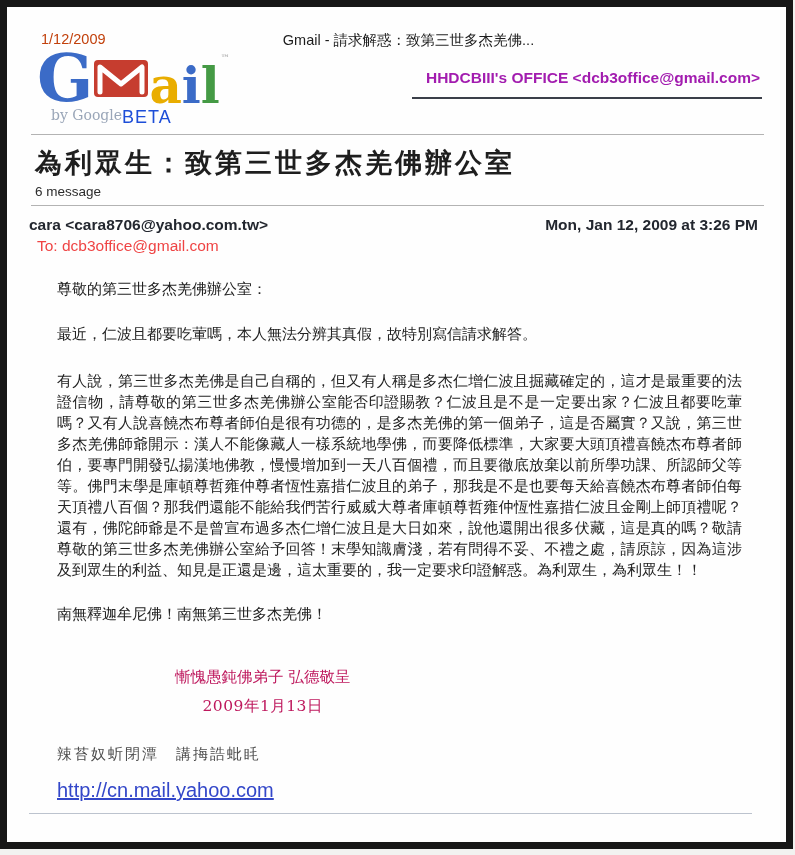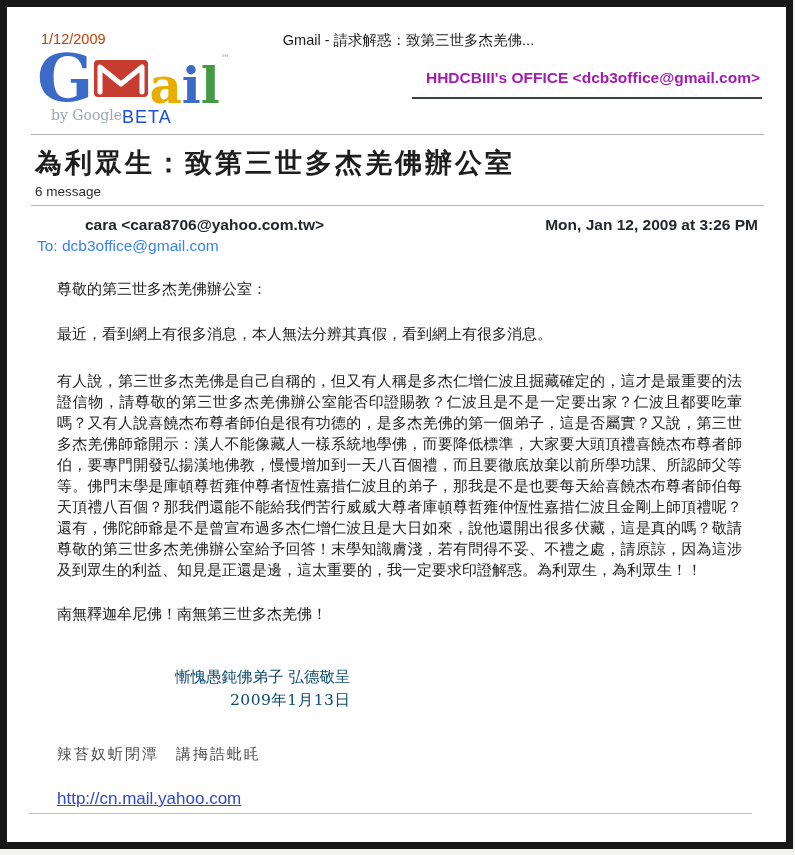--- a/index.html
+++ b/index.html
@@ -64,52 +64,52 @@
   
   .subject-block { padding: 10px 24px 0 28px; }
   .subject-title {
     margin: 0; font-family: "DejaVu Serif", "Liberation Serif", serif;
     font-size: 27px; font-weight: bold; letter-spacing: 3px; color: #1e1e1e;
   }
   .msg-count { font-size: 13.5px; color: #2c2c2c; margin-top: 3px; }
   
   .msg-header-row {
     display: flex; justify-content: space-between; align-items: baseline;
-    padding: 10px 28px 0 30px;
-    font-size: 15.5px; font-weight: bold; color: #23272f; margin-left: 48px;
+    padding: 10px 28px 0 22px;
+    font-size: 15.5px; font-weight: bold; color: #23272f;
   }
-  .msg-to { padding: 3px 28px 0 30px; font-size: 15.5px; color: #3b82f6; }
+  .msg-to { padding: 3px 28px 0 30px; font-size: 15.5px; color: #ef4444; }
   
   .email-body {
     padding: 24px 44px 0 50px;
     font-family: "DejaVu Serif", "Liberation Serif", serif;
     font-size: 15px; line-height: 21px;
     text-align: justify; color: #222;
   }
   .email-body p { margin: 0; }
   .p-salutation { margin-bottom: 24px !important; }
   .p-intro { margin-bottom: 26px !important; }
   .p-main { margin-bottom: 23px !important; }
   .signature {
     margin: 42px 0 0 118px;
     width: -moz-fit-content; width: fit-content;
     text-align: center;
     font-family: "DejaVu Serif", "Liberation Serif", serif;
-    font-size: 15.5px; color: #0c4a6e;
+    font-size: 15.5px; color: #be185d;
   }
-  .sig-date { margin-top: 2px; letter-spacing: 0.5px; text-align: right; }
+  .sig-date { margin-top: 8px; letter-spacing: 0.5px; }
   
   .mail-footer { position: absolute; left: 50px; top: 738px; }
   .footer-tagline {
     font-family: "DejaVu Serif", "Liberation Serif", serif;
     font-size: 15px; color: #4c4c4c; letter-spacing: 2px;
   }
   .footer-link {
-    display: inline-block; margin-top: 25px;
-    font-size: 17px; color: #3347c9;
+    display: inline-block; margin-top: 15px;
+    font-size: 20px; color: #3347c9;
     text-decoration: underline; cursor: pointer;
   }
 </style>
 </head>
 <body>
 
 <div class="scan-frame">
 
   <div class="print-header">
     <span class="print-date">1/12/2009</span>
@@ -149,21 +149,21 @@
   <hr class="rule">
 
   <div class="msg-header-row">
     <span>cara &lt;cara8706@yahoo.com.tw&gt;</span>
     <span>Mon, Jan 12, 2009 at 3:26 PM</span>
   </div>
   <div class="msg-to">To: dcb3office@gmail.com</div>
 
   <div class="email-body">
     <p class="p-salutation">尊敬的第三世多杰羌佛辦公室：</p>
-    <p class="p-intro">最近，看到網上有很多消息，本人無法分辨其真假，看到網上有很多消息。</p>
+    <p class="p-intro">最近，仁波且都要吃葷嗎，本人無法分辨其真假，故特別寫信請求解答。</p>
     <p class="p-main">有人說，第三世多杰羌佛是自己自稱的，但又有人稱是多杰仁增仁波且掘藏確定的，這才是最重要的法證信物，請尊敬的第三世多杰羌佛辦公室能否印證賜教？仁波且是不是一定要出家？仁波且都要吃葷嗎？又有人說喜饒杰布尊者師伯是很有功德的，是多杰羌佛的第一個弟子，這是否屬實？又說，第三世多杰羌佛師爺開示：漢人不能像藏人一樣系統地學佛，而要降低標準，大家要大頭頂禮喜饒杰布尊者師伯，要專門開發弘揚漢地佛教，慢慢增加到一天八百個禮，而且要徹底放棄以前所學功課、所認師父等等。佛門末學是庫頓尊哲雍仲尊者恆性嘉措仁波且的弟子，那我是不是也要每天給喜饒杰布尊者師伯每天頂禮八百個？那我們還能不能給我們苦行威威大尊者庫頓尊哲雍仲恆性嘉措仁波且金剛上師頂禮呢？還有，佛陀師爺是不是曾宣布過多杰仁增仁波且是大日如來，說他還開出很多伏藏，這是真的嗎？敬請尊敬的第三世多杰羌佛辦公室給予回答！末學知識膚淺，若有問得不妥、不禮之處，請原諒，因為這涉及到眾生的利益、知見是正還是邊，這太重要的，我一定要求印證解惑。為利眾生，為利眾生！！</p>
     <p class="p-closing">南無釋迦牟尼佛！南無第三世多杰羌佛！</p>
     <div class="signature">
       <div class="sig-name">慚愧愚鈍佛弟子 弘德敬呈</div>
       <div class="sig-date">2009年1月13日</div>
     </div>
   </div>
 
   <div class="mail-footer">
     <div class="footer-tagline">辣苔奴蚚閉潭　講挴誥蚍眊</div>

